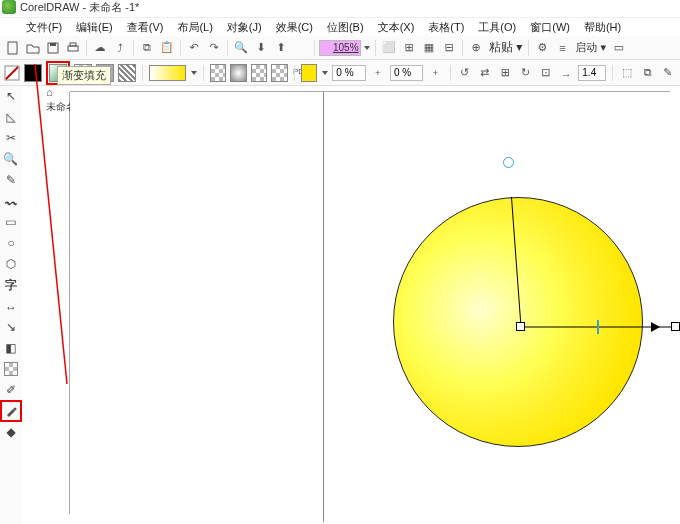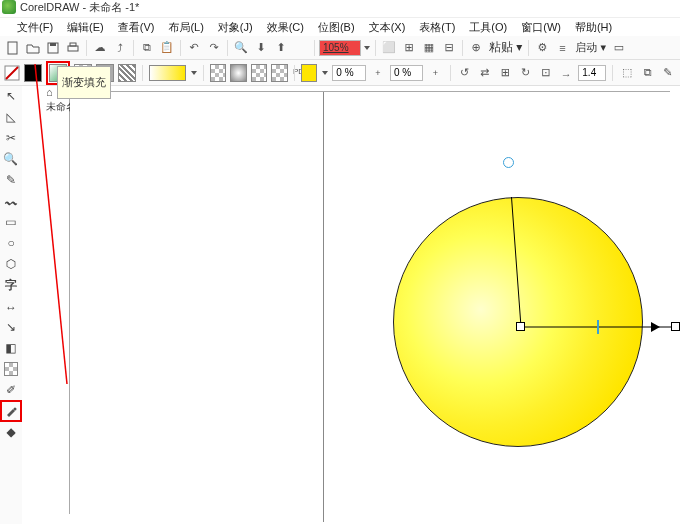--- a/index.html
+++ b/index.html
@@ -1,44 +1,44 @@
 <!DOCTYPE html>
 <html><head>
 <meta charset="utf-8">
 <style>
   * { box-sizing: border-box; margin: 0; padding: 0; font-family: "Microsoft YaHei", Tahoma, sans-serif; }
   body { width: 680px; height: 524px; background: #fff; overflow: hidden; position: relative; font-size: 11px; }
   .titlebar { height: 18px; background: #fff; display: flex; align-items: flex-start; padding-left: 2px; border-bottom: 1px solid #eee; }
   .logo { width: 14px; height: 14px; background: radial-gradient(circle at 40% 40%, #7ec850, #2a8a2a); border-radius: 3px; margin-right: 4px; }
   .title-text { font-size: 11px; color: #333; }
-  .menubar { height: 18px; display: flex; align-items: center; padding-left: 11px; gap: 2px; }
+  .menubar { height: 18px; display: flex; align-items: center; padding-left: 20px; gap: 2px; }
   .menu-item { font-size: 11px; color: #222; padding: 1px 6px; cursor: default; }
   .toolbar { height: 24px; display: flex; align-items: center; padding: 0 4px; gap: 2px; border-bottom: 1px solid #e0e0e0; background:#fafafa;}
   .tbtn { width: 18px; height: 18px; display: flex; align-items: center; justify-content: center; color: #555; cursor: default; }
   .tsep { width: 1px; height: 16px; background: #ddd; margin: 0 2px; }
-  .zoom-box { width: 42px; height: 16px; border: 1px solid #bbb; background: #ef4444; font-size: 10px; display:flex; align-items:center; padding:0 3px; color:#333;text-decoration:underline; }
+  .zoom-box { width: 42px; height: 16px; border: 1px solid #bbb; background: #f0abfc; font-size: 10px; display:flex; align-items:center; padding:0 13px; color:#333;text-decoration:underline; }
   .drop { width:8px; height:8px; position:relative; }
   .drop::after{content:"";position:absolute;left:1px;top:2px;border-left:3px solid transparent;border-right:3px solid transparent;border-top:4px solid #555;}
   .toolbar2 { height: 26px; display: flex; align-items: center; padding: 0 4px; gap: 4px; background:#fafafa; border-bottom:1px solid #e0e0e0;}
   .fill-highlight { border: 2px solid #e00; padding:1px; display:flex; align-items:center; justify-content:center; }
   .swatch { width: 18px; height: 18px; border:1px solid #888; }
   .gswatch { width: 40px; height: 16px; border:1px solid #888; }
   .patbtn { width:18px; height:18px; border:1px solid #888; background-image:linear-gradient(45deg,#bbb 25%,transparent 25%,transparent 75%,#bbb 75%),linear-gradient(45deg,#bbb 25%,#fff 25%,#fff 75%,#bbb 75%);background-size:8px 8px;background-position:0 0,4px 4px;}
   .pctbox { width:36px; height:16px; border:1px solid #bbb; background:#fff; font-size:10px; display:flex; align-items:center; padding:0 3px;}
   .workspace { position: absolute; top: 86px; left: 22px; right: 0; bottom: 0; background: #fff; }
   .tooltray { position:absolute; top:86px; left:0; width:22px; bottom:0; background:#fafafa; display:flex; flex-direction:column; align-items:center; padding-top:2px; gap:5px;}
   .tool { width:16px; height:16px; display:flex; align-items:center; justify-content:center; color:#444; cursor:default; font-size:12px;}
   .tool.highlight { outline:2px solid #e00; outline-offset:1px; }
   .canvas { position:absolute; left:48px; top:6px; width:600px; height:430px; background:#fff; }
   .ruler-h { position:absolute; left:48px; top:0; right:10px; height:6px; background:#fff; border-bottom:1px solid #aaa;}
   .ruler-v { position:absolute; left:42px; top:6px; width:6px; bottom:10px; background:#fff; border-right:1px solid #aaa;}
   .pageedge { position:absolute; left:253px; top:0; width:1px; height:430px; background:#888;}
   .homebtn { position:absolute; left:24px; top:0; width:14px; height:14px; color:#555;}
   .tablabel { position:absolute; left:24px; top:14px; font-size:10px; color:#333;}
-  .tooltip { position:absolute; left:57px; top:66px; background:#ffffe1; border:1px solid #aaa; padding:8px 4px; font-size:11px; color:#333; z-index:20; white-space:nowrap;}
+  .tooltip { position:absolute; left:57px; top:66px; background:#ffffe1; border:1px solid #aaa; padding:1px 4px; font-size:11px; color:#333; z-index:20; white-space:nowrap;}
   .annoline { position:absolute; z-index:5; }
   svg { display:block; }
   .circle-wrap { position:absolute; left:323px; top:105px; width:250px; height:250px;}
   .gradcircle { width:250px; height:250px; border-radius:50%; border:1px solid #222; background:radial-gradient(circle at 35% 45%, #ffffcc 0%, #ffff55 35%, #fff028 55%, #ffe600 75%, #f5d800 100%);}
   .ctrlnode { position:absolute; width:9px; height:9px; background:#fff; border:1px solid #000;}
   .ctrlcirc { position:absolute; width:11px; height:11px; border:1px solid #3aa0d8; border-radius:50%; background:#fff;}
   .bluetick { position:absolute; width:2px; height:14px; background:#3aa0d8;}
   .arrowhead { position:absolute; width:0; height:0; border-top:5px solid transparent; border-bottom:5px solid transparent; border-left:9px solid #000;}
 </style>
 </head>

